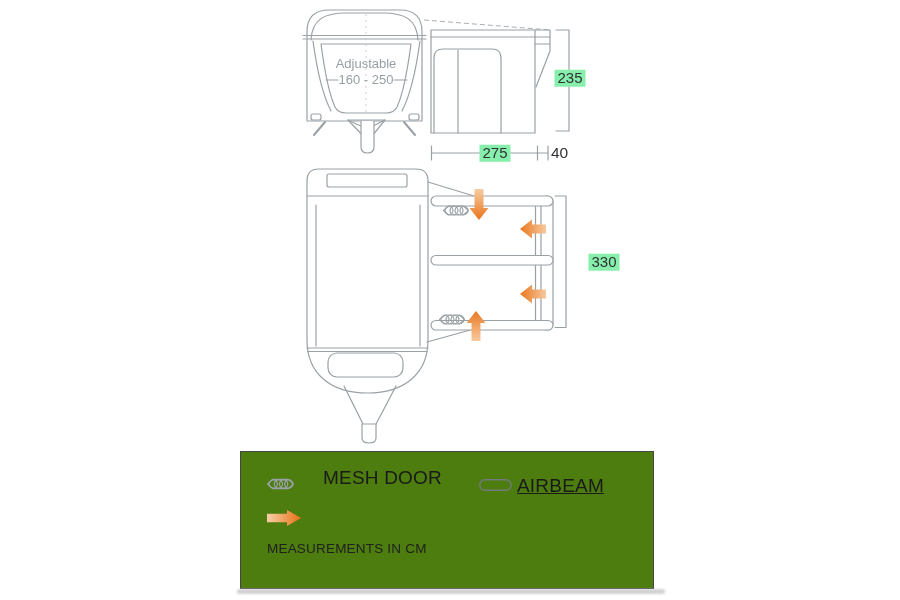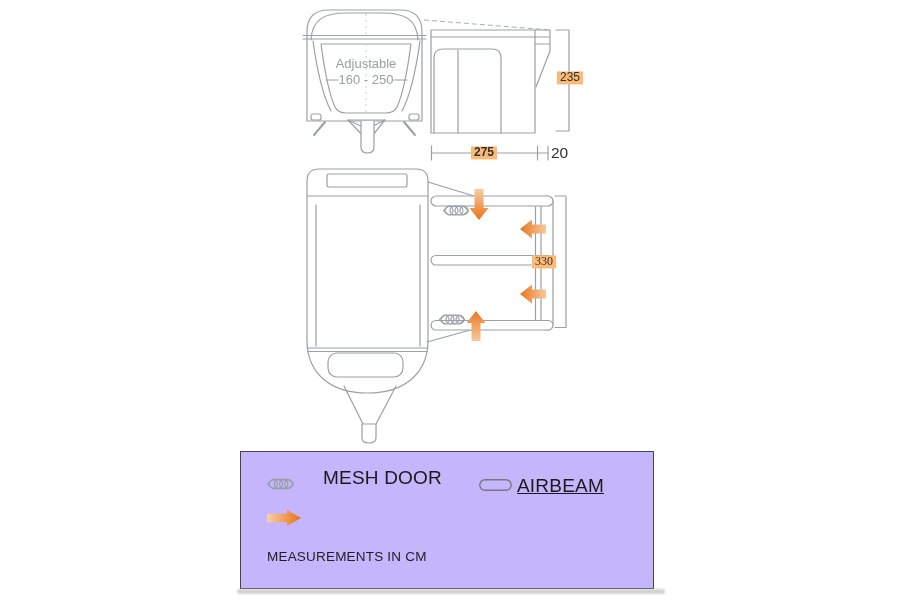--- a/index.html
+++ b/index.html
@@ -10,26 +10,26 @@
   }
   svg{display:block;}
   .art{position:absolute;left:0;top:0;}
   .ln{stroke:#9AA1A5;stroke-width:1.2;fill:none;stroke-linecap:round;stroke-linejoin:round;}
   .ln2{stroke:#9AA1A5;stroke-width:2;fill:none;stroke-linecap:round;}
   .lnf{stroke:#9AA1A5;stroke-width:1.2;fill:#ffffff;stroke-linejoin:round;}
   .dash{stroke:#A8AEB2;stroke-width:1;fill:none;stroke-dasharray:5 3;}
   .dash2{stroke:#C9CDCF;stroke-width:1;fill:none;stroke-dasharray:2 4;}
   .txt{position:absolute;white-space:nowrap;}
   .center{transform:translate(-50%,-50%);}
-  .dim{font-size:12px;color:#2F3133;background:#fdba74;padding:0 3px;line-height:1.1;}
+  .dim{font-size:15px;color:#2F3133;background:#86efac;padding:0 3px;line-height:1.1;}
   .dim-plain{font-size:15.5px;color:#2F3133;line-height:1.1;transform:translate(0,-50%);}
   .adj{font-size:13px;color:#98A0A3;line-height:1.1;}
   .legend-box{
     position:absolute;left:240px;top:451px;width:414px;height:138px;
-    border:1.2px solid #454545;background:#c4b5fd;box-sizing:border-box;
+    border:1.2px solid #454545;background:#4d7c0f;box-sizing:border-box;
   }
   .legend-item-label{position:absolute;font-size:19px;color:#1A1A1A;letter-spacing:.2px;white-space:nowrap;}
   .legend-note{position:absolute;font-size:13.5px;color:#1F1F1F;letter-spacing:.2px;white-space:nowrap;}
   .legend-icon{position:absolute;}
   .shadow-bar{
     position:absolute;left:237px;top:589px;width:428px;height:5px;
     background:#c7c7c7;filter:blur(1.2px);opacity:.8;border-radius:2px;
   }
 </style>
 </head>
@@ -131,36 +131,36 @@
       <polygon points="474.5,189 483.5,189 483.5,208 488.5,208 479,220 469.5,208 474.5,208" fill="url(#gdown)"></polygon>
       <polygon points="471.5,341 480.5,341 480.5,323 485.5,323 476,311 466.5,323 471.5,323" fill="url(#gup)"></polygon>
       <polygon points="546,224.5 546,233.5 532,233.5 532,238.5 520,229 532,219.5 532,224.5" fill="url(#gleft)"></polygon>
       <polygon points="546,289.5 546,298.5 532,298.5 532,303.5 520,294 532,284.5 532,289.5" fill="url(#gleft)"></polygon>
     </g>
   </svg>
 
   <div class="txt adj center" style="left:366px;top:64px;">Adjustable</div>
   <div class="txt adj center" style="left:366px;top:80px;">160 - 250</div>
   <div class="txt dim center" style="left:570px;top:78px;">235</div>
-  <div class="txt dim center" style="left:484px;top:153px;font-weight:bold;">275</div>
-  <div class="txt dim-plain" style="left:551px;top:153px;">20</div>
-  <div class="txt dim center" style="left:544px;top:262px;font-family:Liberation Serif, serif;">330</div>
+  <div class="txt dim center" style="left:495px;top:153px;">275</div>
+  <div class="txt dim-plain" style="left:551px;top:153px;">40</div>
+  <div class="txt dim center" style="left:604px;top:262px;">330</div>
 
   <div class="legend-box">
     <svg class="legend-icon" style="left:25px;top:26px;" width="29" height="12" viewBox="0 0 28 11">
       <use href="#meshsym"></use>
     </svg>
     <div class="legend-item-label" style="left:82px;top:15px;">MESH DOOR</div>
 
     <svg class="legend-icon" style="left:238px;top:27px;" width="33" height="12" viewBox="0 0 33 12">
       <rect x="0.8" y="0.8" width="31.4" height="10.4" rx="5.2" fill="none" stroke="#737B7F" stroke-width="1.4"></rect>
     </svg>
     <div class="legend-item-label" style="left:276px;top:23px;text-decoration:underline;">AIRBEAM</div>
 
     <svg class="legend-icon" style="left:26px;top:58px;" width="34" height="16" viewBox="0 0 34 16">
       <polygon points="0,3.8 20,3.8 20,0 34,8 20,16 20,12.2 0,12.2" fill="url(#gright)"></polygon>
     </svg>
 
-    <div class="legend-note" style="left:26px;top:97px;">MEASUREMENTS IN CM</div>
+    <div class="legend-note" style="left:26px;top:89px;">MEASUREMENTS IN CM</div>
   </div>
   <div class="shadow-bar"></div>
 
 </div>
 
 </body></html>

